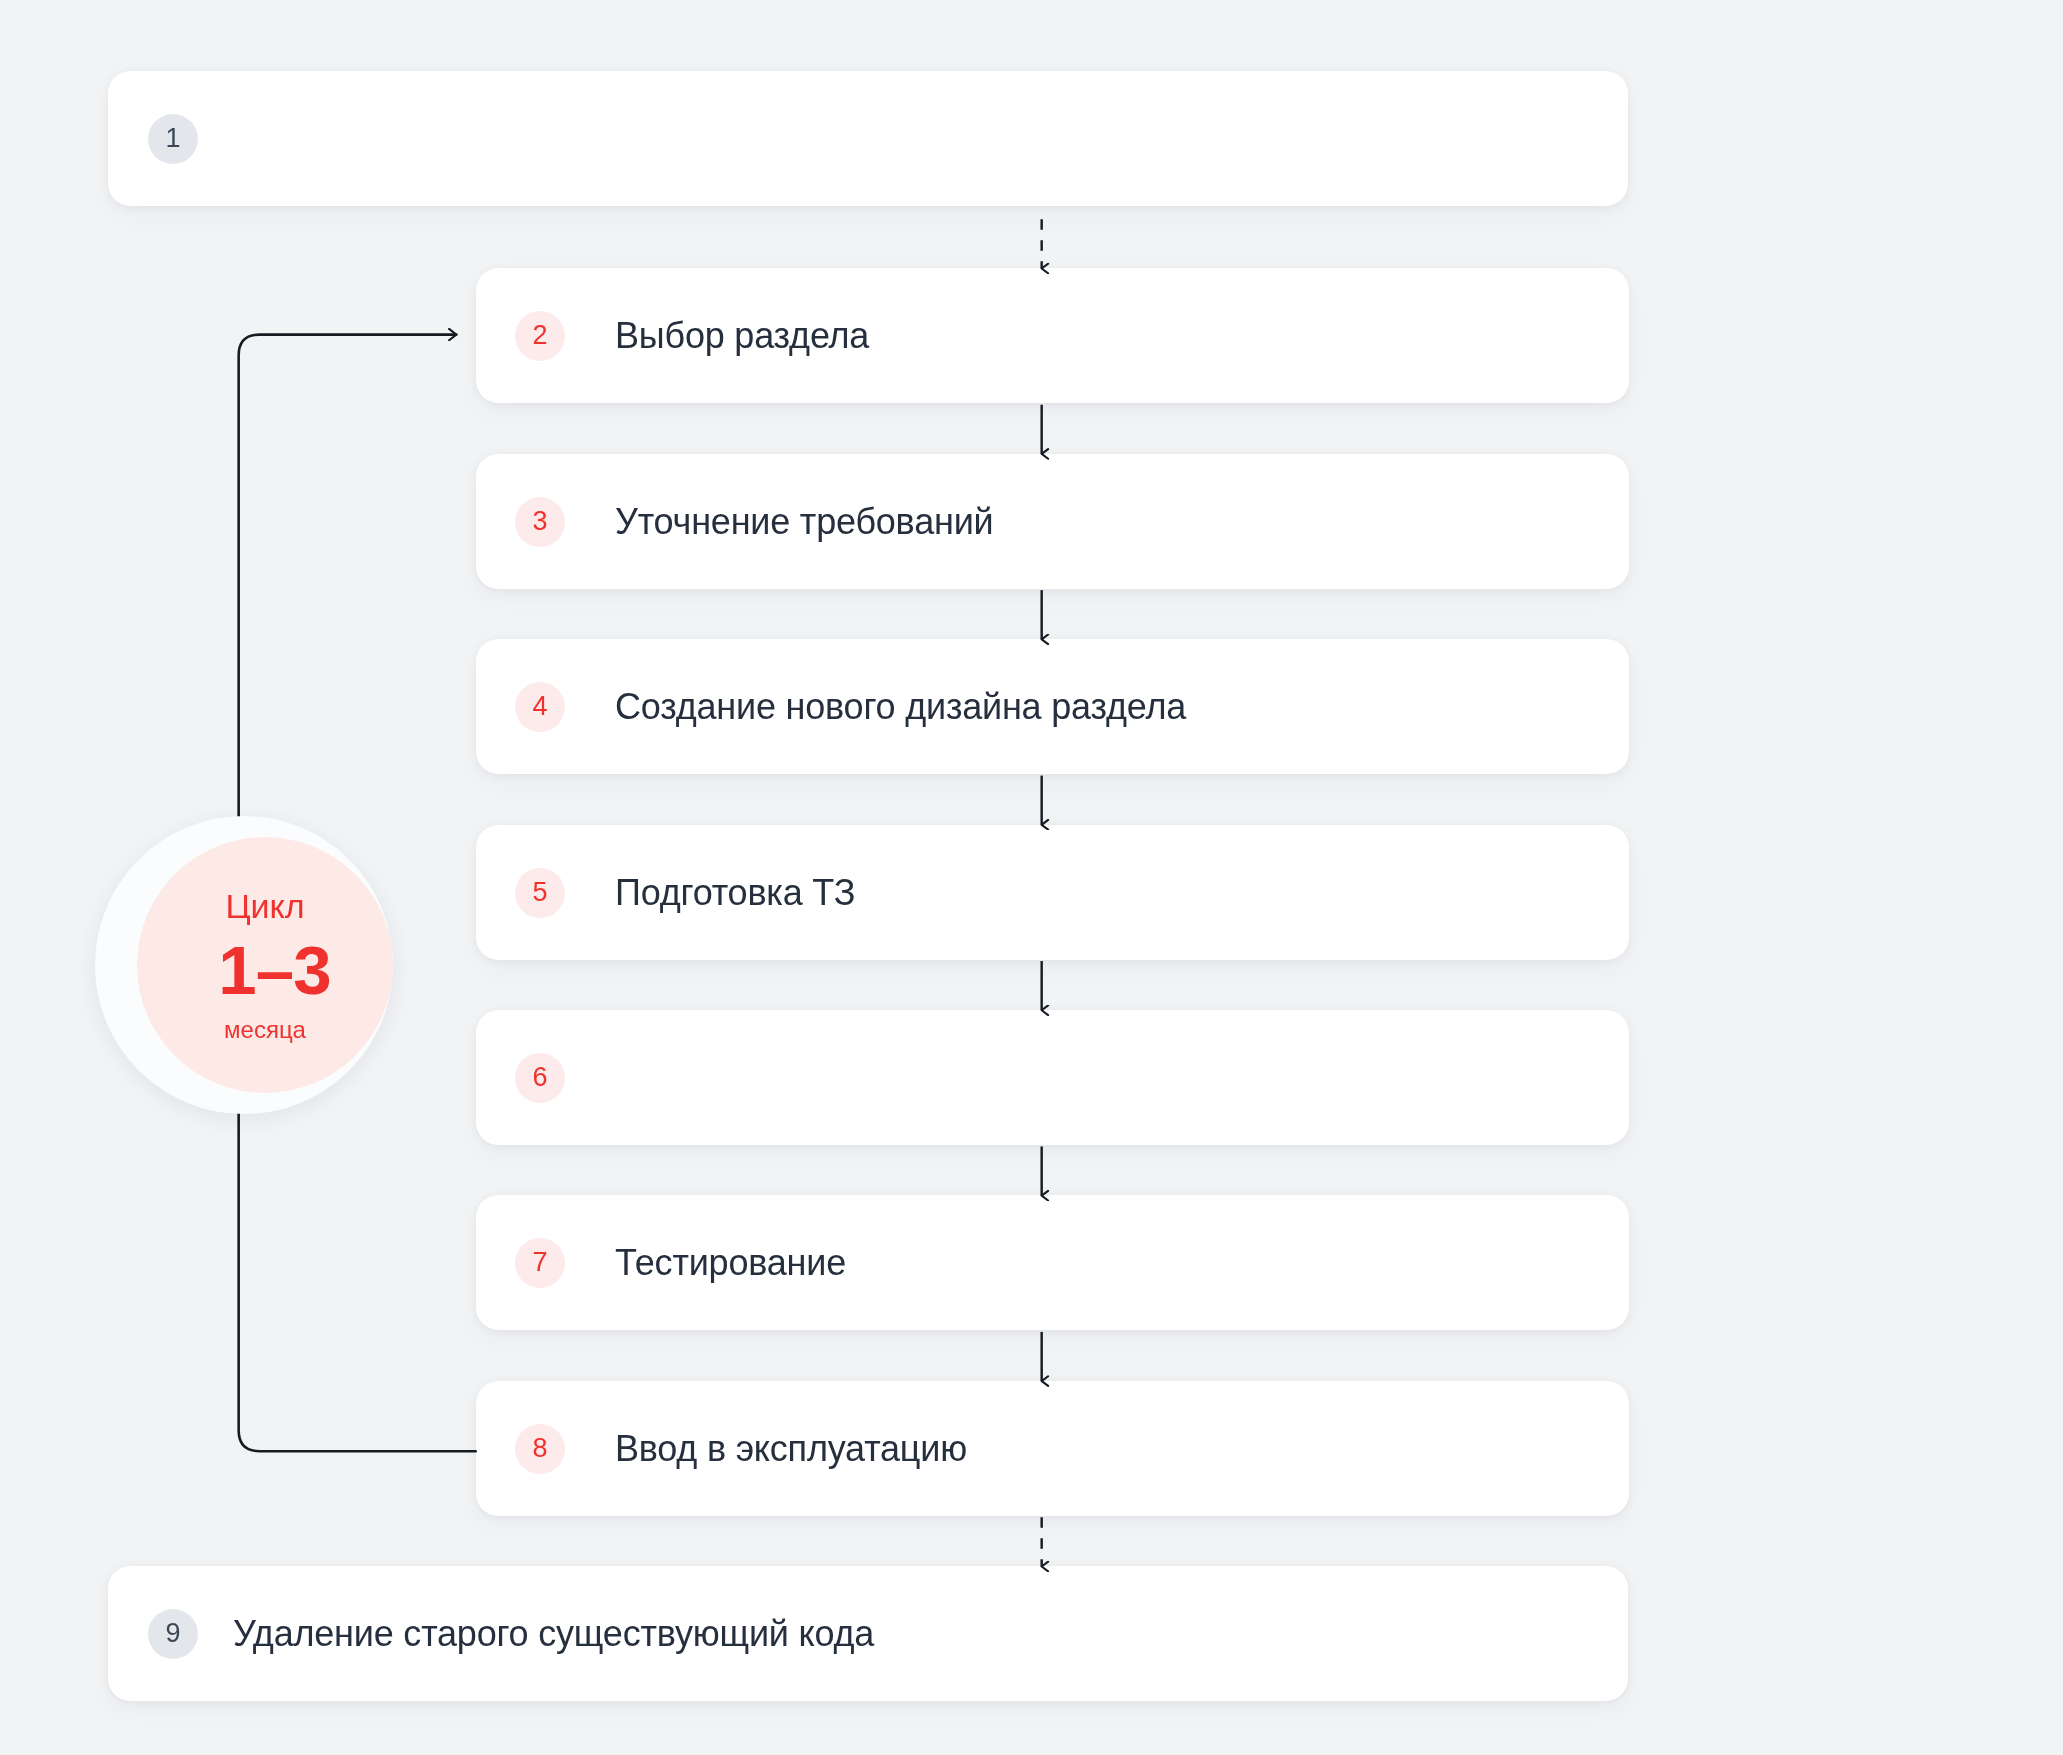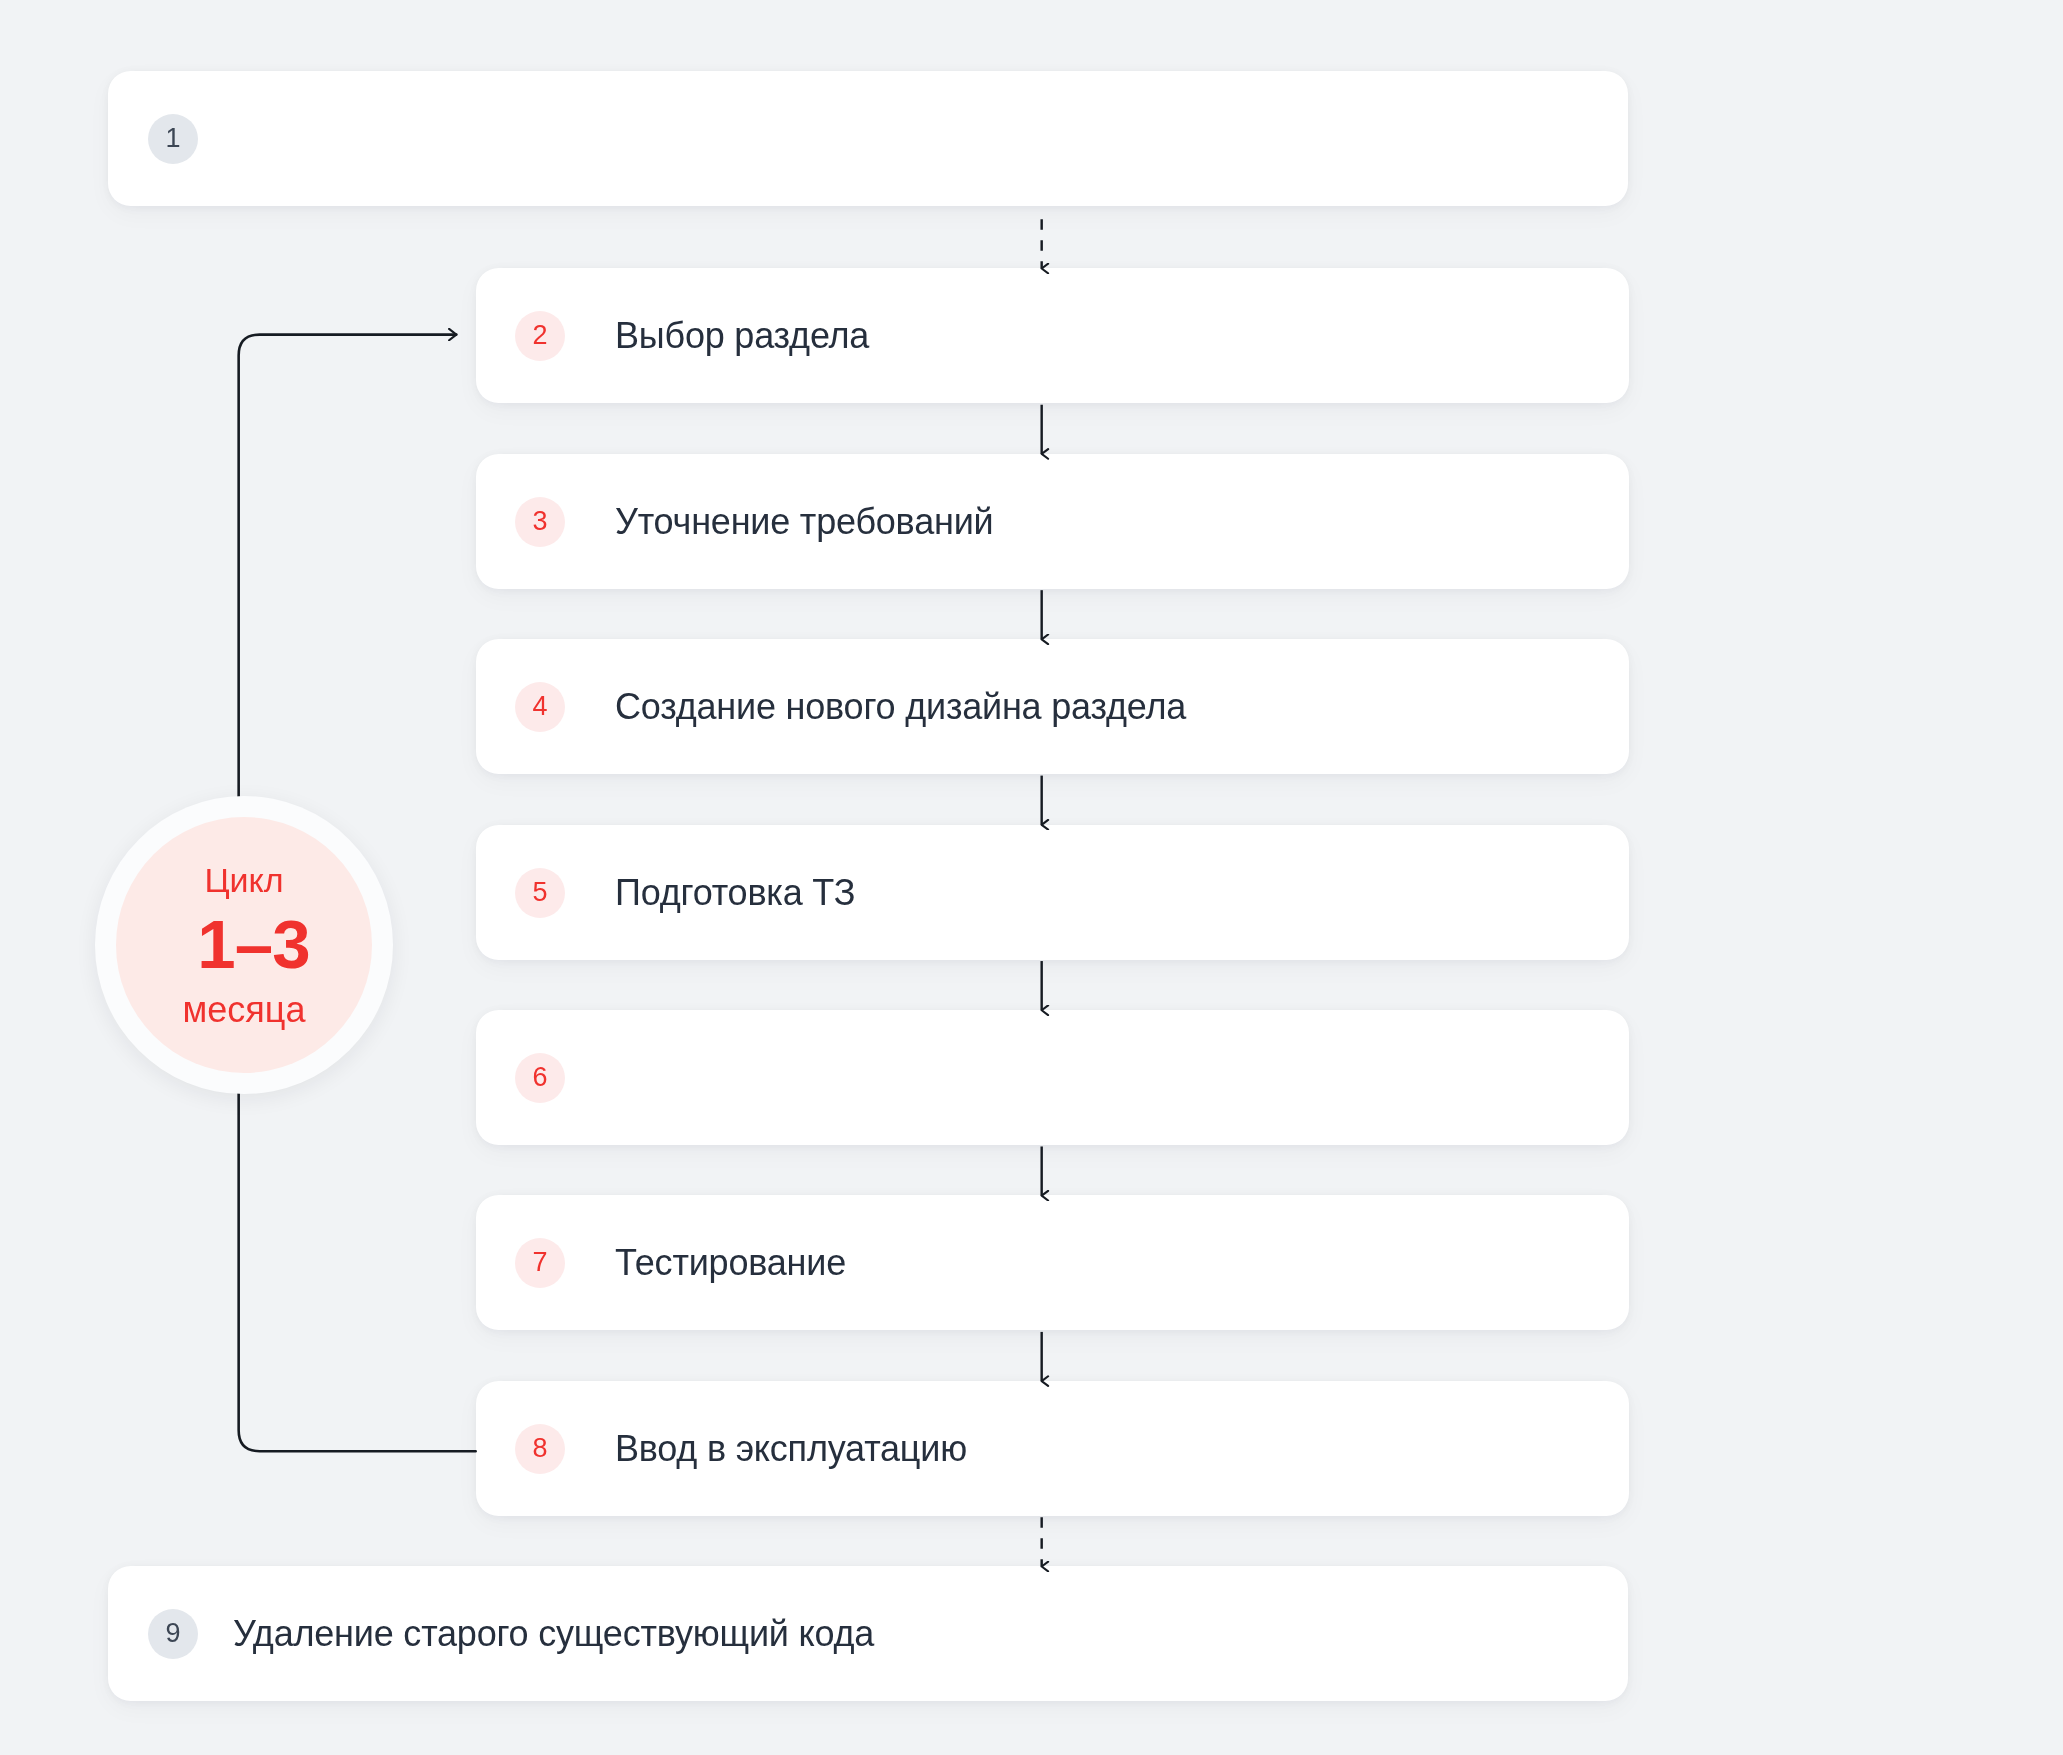--- a/index.html
+++ b/index.html
@@ -43,38 +43,38 @@
     font-weight:500;
     color:#262f3d;
     letter-spacing:-0.2px;
     white-space:nowrap;
   }
   .card.wide .step-label{margin-left:35px;}
 
   
   .cycle-wrap{
     position:absolute;
-    left:95px;top:796px;
+    left:95px;top:816px;
     width:298px;height:298px;
     border-radius:50%;
     background:#fbfcfd;
     box-shadow:0 4.8px 21px rgba(22,30,46,0.07);
-    display:flex;align-items:center;justify-content:center;
+    display:flex;align-items:center;justify-content:flex-end;
     z-index:5;
   }
   .cycle{
     width:256px;height:256px;border-radius:50%;
     background:#fdeae7;
     display:flex;flex-direction:column;
     align-items:center;justify-content:center;
     color:#f0322e;
   }
   .cycle .c-top{font-size:34px;font-weight:500;line-height:1;margin-bottom:13px;}
   .cycle .c-big{font-size:69px;font-weight:700;line-height:1;letter-spacing:-0.8px;margin-left:19px;}
-  .cycle .c-bot{font-size:36px;font-weight:500;line-height:1;margin-top:13px;}
+  .cycle .c-bot{font-size:24px;font-weight:500;line-height:1;margin-top:13px;}
 
   
   .svg-layer{
     position:absolute;left:0;top:0;width:2064px;height:1756px;
     pointer-events:none;
     z-index:2;
   }
 </style>
 </head>
 <body>

